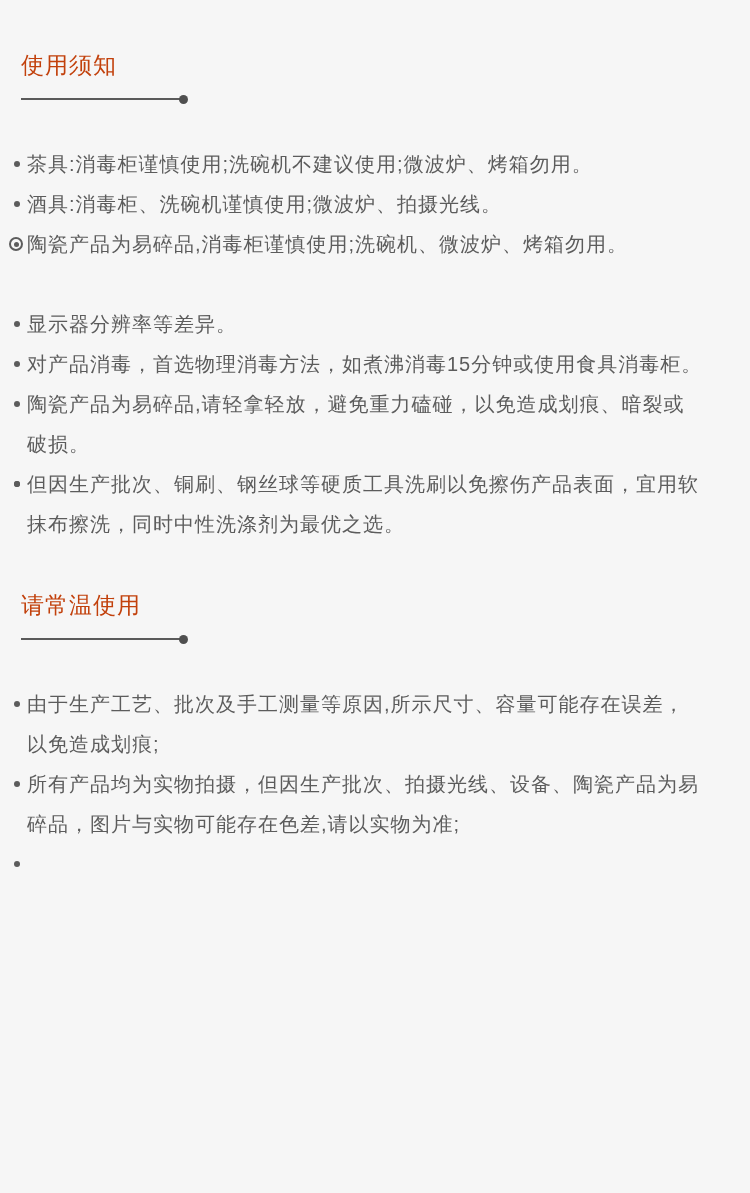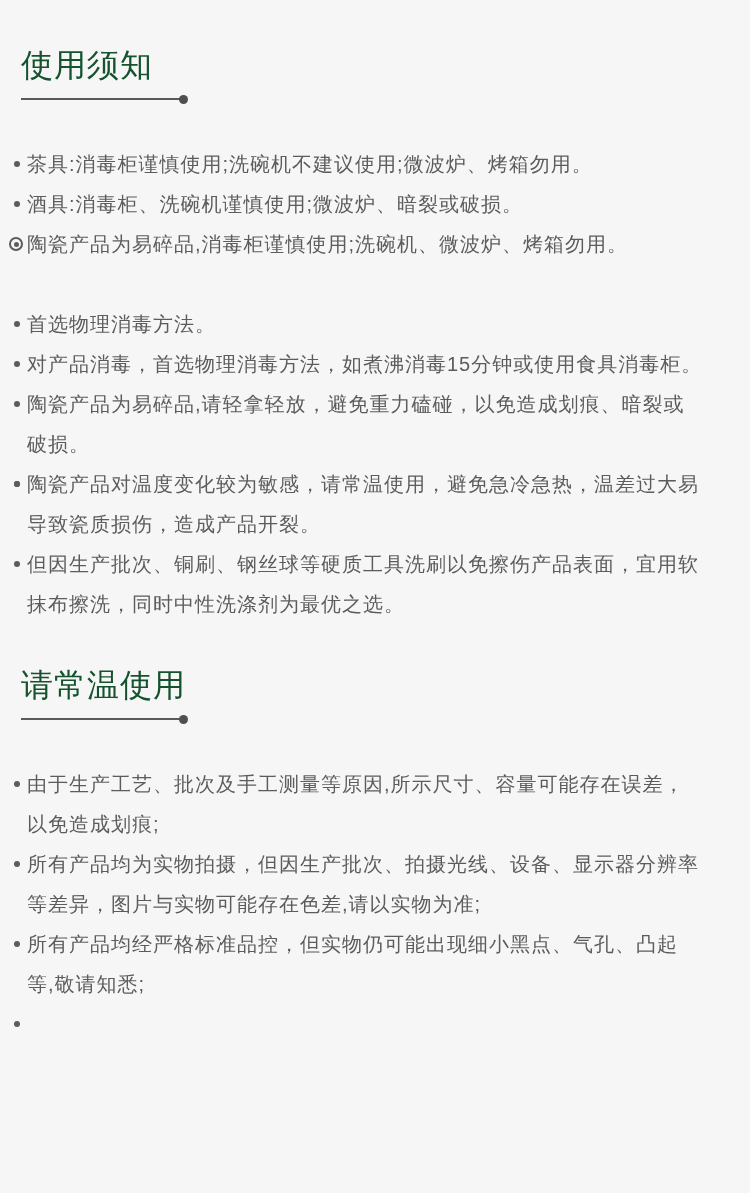--- a/index.html
+++ b/index.html
@@ -8,25 +8,25 @@
     min-height: 1193px;
     background: #f6f6f6;
     font-family: "Liberation Sans", "DejaVu Sans", sans-serif;
     color: #5c5c5c;
     -webkit-font-smoothing: antialiased;
   }
   .page { width: 750px; min-height: 1193px; overflow: hidden; }
 
   h2.section-title {
     margin: 0 0 0 21px;
-    font-size: 32px;
+    font-size: 23px;
     font-weight: 400;
     line-height: 42px;
     letter-spacing: 1px;
-    color: #14532d;
+    color: #c2410c;
   }
   h2.first { margin-top: 44px; }
   h2.second { margin-top: 40px; }
 
   .title-underline {
     position: relative;
     margin: 12px 0 0 21px;
     width: 160px;
     height: 2px;
     background: #5a5a5a;
@@ -100,47 +100,43 @@
       <span class="end-dot"></span>
     </div>
 
     <ul class="note-group group-a">
       <li class="note-item">
         <span class="bullet bullet-dot"></span>
         <span>茶具:消毒柜谨慎使用;洗碗机不建议使用;微波炉、烤箱勿用。</span>
       </li>
       <li class="note-item">
         <span class="bullet bullet-dot"></span>
-        <span>酒具:消毒柜、洗碗机谨慎使用;微波炉、暗裂或破损。</span>
+        <span>酒具:消毒柜、洗碗机谨慎使用;微波炉、拍摄光线。</span>
       </li>
       <li class="note-item">
         <span class="bullet bullet-ring"></span>
         <span>陶瓷产品为易碎品,消毒柜谨慎使用;洗碗机、微波炉、烤箱勿用。</span>
       </li>
     </ul>
 
     <ul class="note-group group-b">
       <li class="note-item">
         <span class="bullet bullet-dot"></span>
-        <span>首选物理消毒方法。</span>
+        <span>显示器分辨率等差异。</span>
       </li>
       <li class="note-item">
         <span class="bullet bullet-dot"></span>
         <span>对产品消毒，首选物理消毒方法，如煮沸消毒15分钟或使用食具消毒柜。</span>
       </li>
       <li class="note-item">
         <span class="bullet bullet-dot"></span>
         <span>陶瓷产品为易碎品,请轻拿轻放，避免重力磕碰，以免造成划痕、暗裂或破损。</span>
       </li>
       <li class="note-item">
         <span class="bullet bullet-dot"></span>
-      </li>
-      <li class="note-item">
-        <span class="bullet bullet-dot"></span>
-        <span>陶瓷产品对温度变化较为敏感，请常温使用，避免急冷急热，温差过大易导致瓷质损伤，造成产品开裂。</span>
       </li>
       <li class="note-item">
         <span class="bullet bullet-dot"></span>
         <span>但因生产批次、铜刷、钢丝球等硬质工具洗刷以免擦伤产品表面，宜用软抹布擦洗，同时中性洗涤剂为最优之选。</span>
       </li>
     </ul>
   </section>
 
   <section>
     <h2 class="section-title second">请常温使用</h2>
@@ -148,25 +144,21 @@
       <span class="end-dot"></span>
     </div>
 
     <ul class="note-group group-tips">
       <li class="note-item">
         <span class="bullet bullet-dot"></span>
         <span>由于生产工艺、批次及手工测量等原因,所示尺寸、容量可能存在误差，以免造成划痕;</span>
       </li>
       <li class="note-item">
         <span class="bullet bullet-dot"></span>
-        <span>所有产品均为实物拍摄，但因生产批次、拍摄光线、设备、显示器分辨率等差异，图片与实物可能存在色差,请以实物为准;</span>
-      </li>
-      <li class="note-item">
-        <span class="bullet bullet-dot"></span>
-        <span>所有产品均经严格标准品控，但实物仍可能出现细小黑点、气孔、凸起等,敬请知悉;</span>
+        <span>所有产品均为实物拍摄，但因生产批次、拍摄光线、设备、陶瓷产品为易碎品，图片与实物可能存在色差,请以实物为准;</span>
       </li>
       <li class="note-item">
         <span class="bullet bullet-dot"></span>
       </li>
     </ul>
   </section>
 
 </div>
 
 </body></html>

